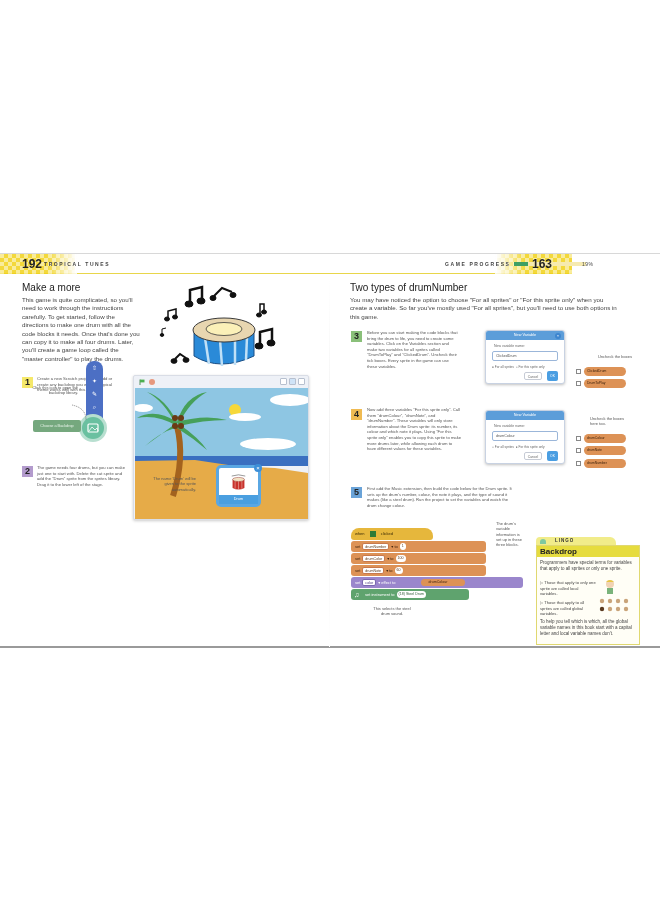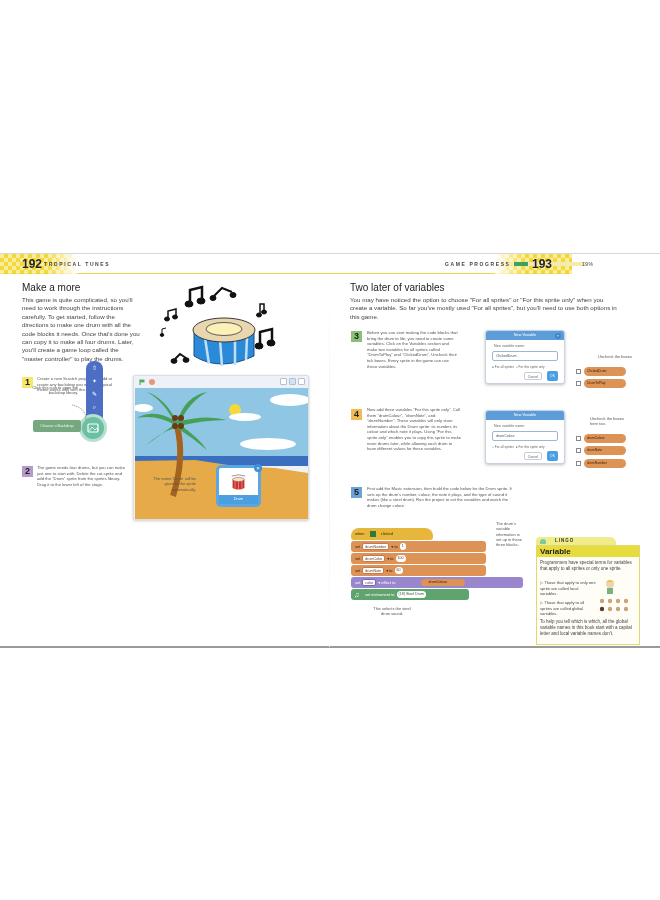--- a/index.html
+++ b/index.html
@@ -96,21 +96,21 @@
   <div class="header-bar">
     <div class="checker-left"></div>
     <div class="checker-right"></div>
     <span class="page-num left">192</span>
     <span class="chapter">TROPICAL TUNES</span>
     <span class="progress-label">GAME PROGRESS</span>
     <div class="progress-track">
       <div class="progress-fill" style="width:19%"></div>
     </div>
     <span class="progress-pct" style="left:582px">19%</span>
-    <span class="page-num right">193</span>
+    <span class="page-num right">163</span>
   </div>
   <div class="gutter"></div>
 
   <h2 class="title" style="left:22px; top:28px;">Make a more</h2>
   <p class="body-text" style="left:22px; top:42px; width:118px;">This game is quite complicated, so you'll need to work through the instructions carefully. To get started, follow the directions to make one drum with all the code blocks it needs. Once that's done you can copy it to make all four drums. Later, you'll create a game loop called the "master controller" to play the drums.</p>
 
   <svg class="drum-art" viewBox="0 0 150 100">
     <g fill="#111" stroke="#111">
       <path d="M40 30 l0 -14 l12 -3 l0 14" fill="none" stroke-width="2.5"></path>
       <ellipse cx="39" cy="30" rx="4" ry="3"></ellipse>
@@ -214,21 +214,21 @@
       <g stroke="#f4c9c0" stroke-width="0.6">
           <line x1="16" y1="12" x2="16" y2="21"></line>
           <line x1="20" y1="12" x2="20" y2="22"></line>
           <line x1="24" y1="12" x2="24" y2="21"></line>
         </g>
     </svg>
     <div class="label-bar">Drum</div>
     <span class="sprite-close">×</span>
   </div>
 
-  <h2 class="title" style="left:350px; top:28px;">Two later of variables</h2>
+  <h2 class="title" style="left:350px; top:28px;">Two types of drumNumber</h2>
   <p class="body-text" style="left:350px; top:42px; width:270px;">You may have noticed the option to choose "For all sprites" or "For this sprite only" when you create a variable. So far you've mostly used "For all sprites", but you'll need to use both options in this game.</p>
 
   <div class="step-num step-g" style="left:351px; top:77px;">3</div>
   <p class="small-text" style="left:367px; top:76px; width:92px;">Before you can start making the code blocks that bring the drum to life, you need to create some variables. Click on the Variables section and make two variables for all sprites called "DrumToPlay" and "ClickedDrum". Uncheck their tick boxes. Every sprite in the game can use these variables.</p>
 
   <div class="dialog" style="left:485px; top:76px;">
     <div class="dlg-title"><span>New Variable</span><span class="dlg-close">×</span></div>
     <div class="dlg-label">New variable name:</div>
     <div class="dlg-input">ClickedDrum</div>
     <div class="dlg-radios">● <span>For all sprites</span> &nbsp;○ <span>For this sprite only</span></div>
@@ -300,21 +300,21 @@
     <span>set instrument to</span><span class="num" style="color:#2d5a36">(18) Steel Drum</span>
   </div>
   <p class="caption" style="left:496px; top:267px; width:28px; text-align:left;">The drum's variable information is set up in these three blocks.</p>
   <p class="caption" style="left:372px; top:352px; width:40px; text-align:center;">This selects the steel drum sound.</p>
 
   <div class="lingo-tab"></div>
   <span style="position:absolute; left:540px; top:285px; width:6px; height:5px; border-radius:3px 3px 0 0; background:#7ec8a0;"></span>
   <span class="lingo-tag">LINGO</span>
   <div class="lingo"></div>
   <div class="lingo-head"></div>
-  <span class="lingo-title">Variable</span>
+  <span class="lingo-title">Backdrop</span>
   <p class="lingo-text" style="left:540px; top:306px; width:96px;">Programmers have special terms for variables that apply to all sprites or only one sprite.</p>
   <p class="lingo-text" style="left:540px; top:326px; width:56px; font-size:4.1px; line-height:5.5px;">▷ <span>Those that apply to only one sprite are called local variables.</span></p>
   <svg style="position:absolute; left:604px; top:325px; width:12px; height:18px;" viewBox="0 0 12 18">
       <circle cx="6" cy="5" r="4" fill="#f1d3b3"></circle>
       <path d="M2 3 Q6 -1 10 3" fill="#e8c642"></path>
       <rect x="3" y="9" width="6" height="6" fill="#7ab37a"></rect>
     </svg>
   <p class="lingo-text" style="left:540px; top:346px; width:56px; font-size:4.1px; line-height:5.5px;">▷ <span>Those that apply to all sprites are called global variables.</span></p>
   <svg style="position:absolute; left:598px; top:344px; width:34px; height:18px;" viewBox="0 0 34 18">
     <g fill="#c9a47a">

